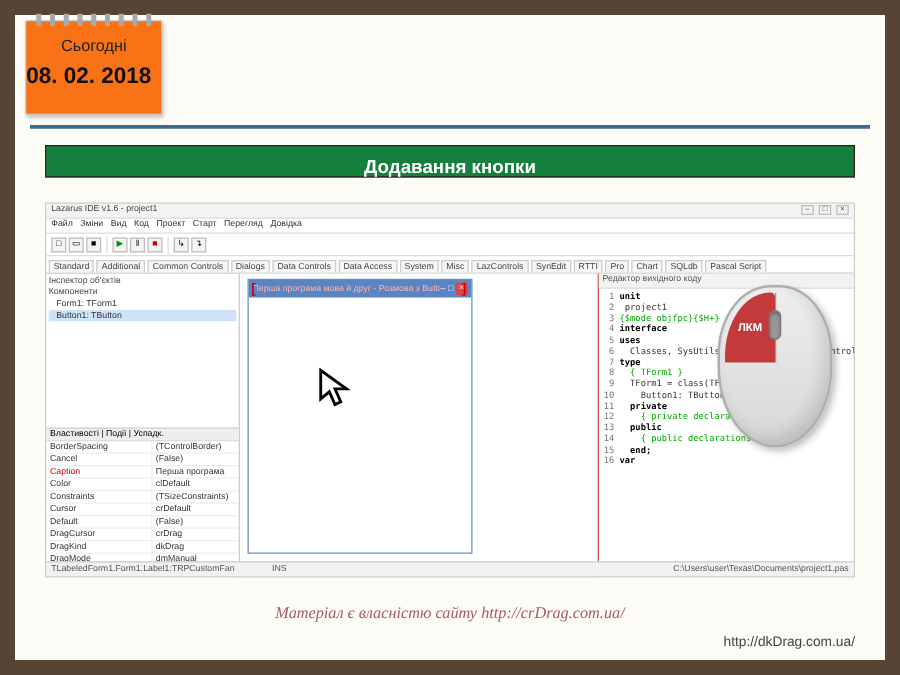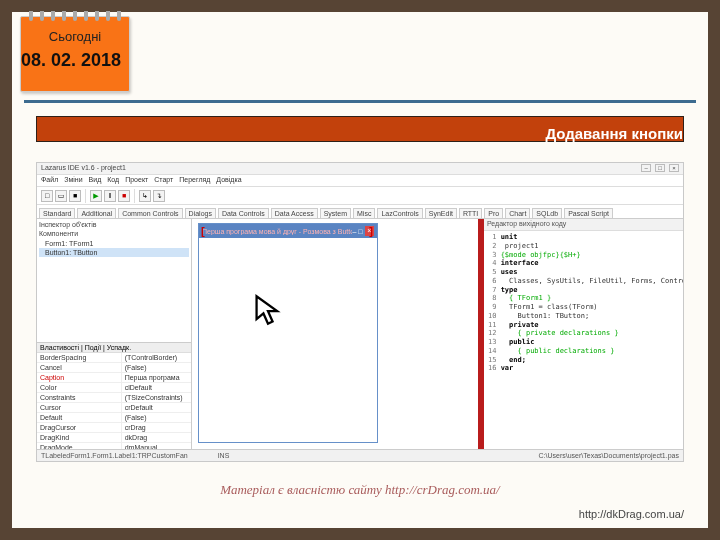--- a/index.html
+++ b/index.html
@@ -8,21 +8,21 @@
 
   .date-card{position:absolute;left:8px;top:4px;width:110px;height:76px;background:#f97316;border:1px solid #ccc;border-radius:2px;box-shadow:1px 2px 3px rgba(0,0,0,.2)}
   .spiral{position:absolute;top:-6px;left:8px;right:8px;height:10px;display:flex;justify-content:space-between}
   .spiral span{width:4px;height:10px;background:#aaa;border-radius:0 0 2px 2px;display:inline-block}
   .date-card .lbl{text-align:center;font-size:13px;margin-top:12px;color:#222}
   .date-card .dt{text-align:left;font-size:18px;font-weight:bold;margin-top:6px;color:#111}
 
   .heading{position:absolute;left:134px;right:20px;top:10px;font-size:14px;font-weight:bold;line-height:1.35;color:#111}
   .hrule{position:absolute;left:12px;right:12px;top:88px;height:3px;background:#3d6b8f}
 
-  .bar{position:absolute;left:24px;right:24px;top:104px;height:26px;background:#c2410c;border:1px solid #2e2018;color:#fff;text-align:right;font-size:15px;font-weight:bold;line-height:34px}
+  .bar{position:absolute;left:24px;right:24px;top:104px;height:26px;background:#15803d;border:1px solid #2e2018;color:#fff;text-align:center;font-size:15px;font-weight:bold;line-height:34px}
 
   .shot{position:absolute;left:24px;right:24px;top:150px;height:300px;background:#fff;border:1px solid #c9c9c9;overflow:hidden;font-family:Tahoma,Arial,sans-serif}
   .title-bar{height:12px;background:#f3f3f3;border-bottom:1px solid #ddd;font-size:7px;padding:1px 4px;color:#444;display:flex;justify-content:space-between}
   .win-btns span{display:inline-block;width:10px;height:8px;border:1px solid #bbb;margin-left:2px;font-size:6px;text-align:center;line-height:6px}
 
   .menubar{height:12px;border-bottom:1px solid #ddd;font-size:7px;color:#333;padding:1px 4px;display:flex;gap:6px;flex-wrap:nowrap;overflow:hidden}
 
   .toolbar{height:18px;border-bottom:1px solid #ddd;display:flex;align-items:center;gap:2px;padding:2px 4px}
   .tb-ico{width:12px;height:12px;border:1px solid #bcbcbc;background:#f4f4f4;font-size:7px;text-align:center;line-height:10px}
   .tb-sep{width:1px;height:14px;background:#ddd;margin:0 2px}
@@ -48,21 +48,21 @@
   .form-win{position:absolute;left:6px;top:4px;width:180px;height:220px;border:1px solid #6690c9}
   .form-title{height:14px;background:#5a84c2;color:#fff;font-size:7px;display:flex;align-items:center;justify-content:space-between;padding:0 3px}
   .form-title .t{color:#ffb3b3;white-space:nowrap;overflow:hidden}
   .form-title .x{width:10px;height:10px;background:#d44;color:#fff;text-align:center;line-height:10px;font-size:7px}
   .form-body{position:absolute;top:14px;left:0;right:0;bottom:0;background-image:radial-gradient(#ccc 0.5px, transparent 0.5px);background-size:6px 6px}
   .red-brackets{position:absolute;top:1px;left:2px;right:4px;height:12px;display:flex;justify-content:space-between;align-items:center}
   .red-brackets span{color:#c00;font-weight:bold;font-size:11px}
   .cursor{position:absolute;left:55px;top:70px;width:28px;height:32px}
   .cursor svg{width:100%;height:100%}
 
-  .right-col{width:205px;border-left:6px solid #b91c1c;font-size:7px}
+  .right-col{width:205px;border-left:1px solid #b91c1c;font-size:7px}
   .code-title{height:12px;background:#f2f2f2;border-bottom:1px solid #ddd;padding:1px 3px;color:#555}
   .code-body{padding:2px 4px;font-family:Consolas,monospace;font-size:7px;line-height:1.25;color:#333;white-space:pre}
   .kw{color:#000;font-weight:bold}
   .green{color:#0a0}
   .gray{color:#777}
 
   .statusbar{position:absolute;left:0;right:0;bottom:0;height:12px;background:#f1f1f1;border-top:1px solid #ccc;font-size:7px;color:#555;display:flex;align-items:center;gap:30px;padding:0 4px}
   .statusbar .r{margin-left:auto}
 
   .mouse{position:absolute;right:42px;top:216px;width:92px;height:130px}
@@ -235,16 +235,23 @@
       </div>
     </div>
 
     <div class="statusbar">
       <span>TLabeledForm1.Form1.Label1:TRPCustomFan</span>
       <span>INS</span>
       <span class="r">C:\Users\user\Texas\Documents\project1.pas</span>
     </div>
   </div>
 
+  <div class="mouse">
+    <div class="mouse-body">
+      <div class="mouse-split"></div>
+      <div class="mouse-left-btn">ЛКМ</div>
+      <div class="mouse-wheel"></div>
+    </div>
+  </div>
 
   <div class="foot-credit">Матеріал є власністю сайту http://crDrag.com.ua/</div>
   <div class="foot-url">http://dkDrag.com.ua/</div>
 </div>
 
 </body></html>

